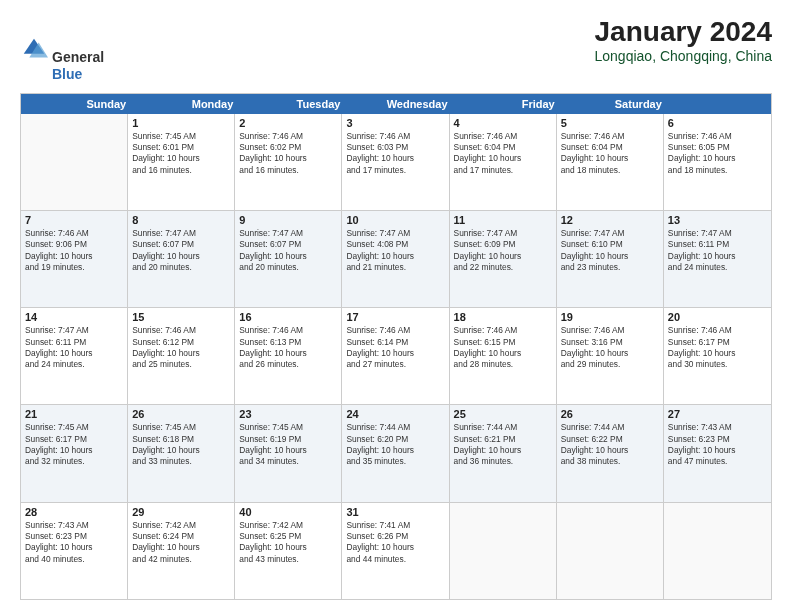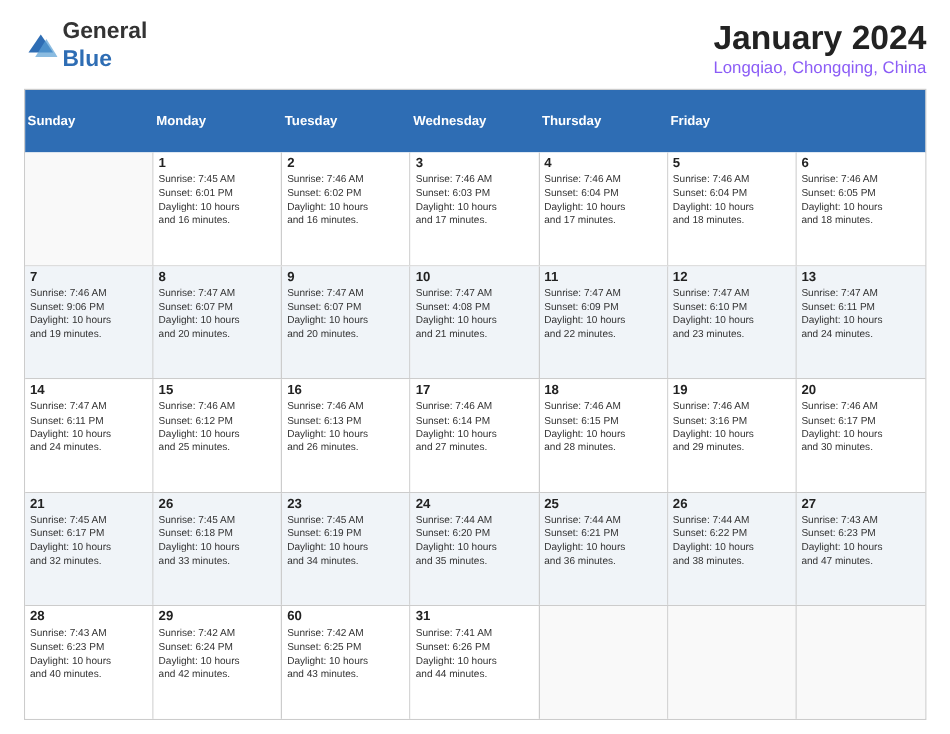--- a/index.html
+++ b/index.html
@@ -22,59 +22,60 @@
       justify-content: space-between;
       align-items: flex-start;
       margin-bottom: 10px;
     }
     .logo {
       display: flex;
       align-items: center;
       gap: 4px;
     }
     .logo-text {
-      font-size: 19px;
+      font-size: 14px;
       font-weight: bold;
       line-height: 1.2;
+      margin-top: 33px;
     }
     .logo-text .general { color: #333; }
     .logo-text .blue { color: #2e6db4; }
     .logo-icon {
       width: 28px;
       height: 28px;
     }
     .title-block {
       text-align: right;
     }
     .month-title {
       font-size: 28px;
       font-weight: bold;
       color: #222;
     }
     .location-title {
       font-size: 14px;
-      color: #8b5cf6;
+      color: #14532d;
     }
     .calendar {
       flex: 1;
       display: flex;
       flex-direction: column;
       border: 1px solid #ccc;
     }
     .cal-header {
       display: grid;
       grid-template-columns: repeat(7, 1fr);
       background: #2e6db4;
     }
     .cal-header-cell {
       color: #fff;
       font-size: 11px;
       font-weight: bold;
-      text-align: left;
-      padding: 20px 2px;
+      text-align: right;
+      padding: 4px 2px;
     }
     .cal-body {
       flex: 1;
       display: flex;
       flex-direction: column;
     }
     .cal-week {
       display: grid;
       grid-template-columns: repeat(7, 1fr);
       flex: 1;
@@ -133,22 +134,22 @@
       <div class="location-title">Longqiao, Chongqing, China</div>
     </div>
   </div>
 
   <div class="calendar">
     <div class="cal-header">
     <div class="cal-header-cell">Sunday</div>
         <div class="cal-header-cell">Monday</div>
         <div class="cal-header-cell">Tuesday</div>
         <div class="cal-header-cell">Wednesday</div>
-        <div class="cal-header-cell">Thursday</div>
         <div class="cal-header-cell">Friday</div>
+        <div class="cal-header-cell">Saturday</div>
       </div>
     <div class="cal-body">
     <div class="cal-week">
           <div class="cal-cell empty"></div>
           <div class="cal-cell">
             <div class="day-num">1</div>
             <div class="cell-line">Sunrise: 7:45 AM</div>
             <div class="cell-line">Sunset: 6:01 PM</div>
             <div class="cell-line">Daylight: 10 hours</div>
             <div class="cell-line">and 16 minutes.</div>
@@ -351,21 +352,21 @@
             <div class="cell-line">and 40 minutes.</div>
           </div>
           <div class="cal-cell">
             <div class="day-num">29</div>
             <div class="cell-line">Sunrise: 7:42 AM</div>
             <div class="cell-line">Sunset: 6:24 PM</div>
             <div class="cell-line">Daylight: 10 hours</div>
             <div class="cell-line">and 42 minutes.</div>
           </div>
           <div class="cal-cell">
-            <div class="day-num">60</div>
+            <div class="day-num">40</div>
             <div class="cell-line">Sunrise: 7:42 AM</div>
             <div class="cell-line">Sunset: 6:25 PM</div>
             <div class="cell-line">Daylight: 10 hours</div>
             <div class="cell-line">and 43 minutes.</div>
           </div>
           <div class="cal-cell">
             <div class="day-num">31</div>
             <div class="cell-line">Sunrise: 7:41 AM</div>
             <div class="cell-line">Sunset: 6:26 PM</div>
             <div class="cell-line">Daylight: 10 hours</div>

